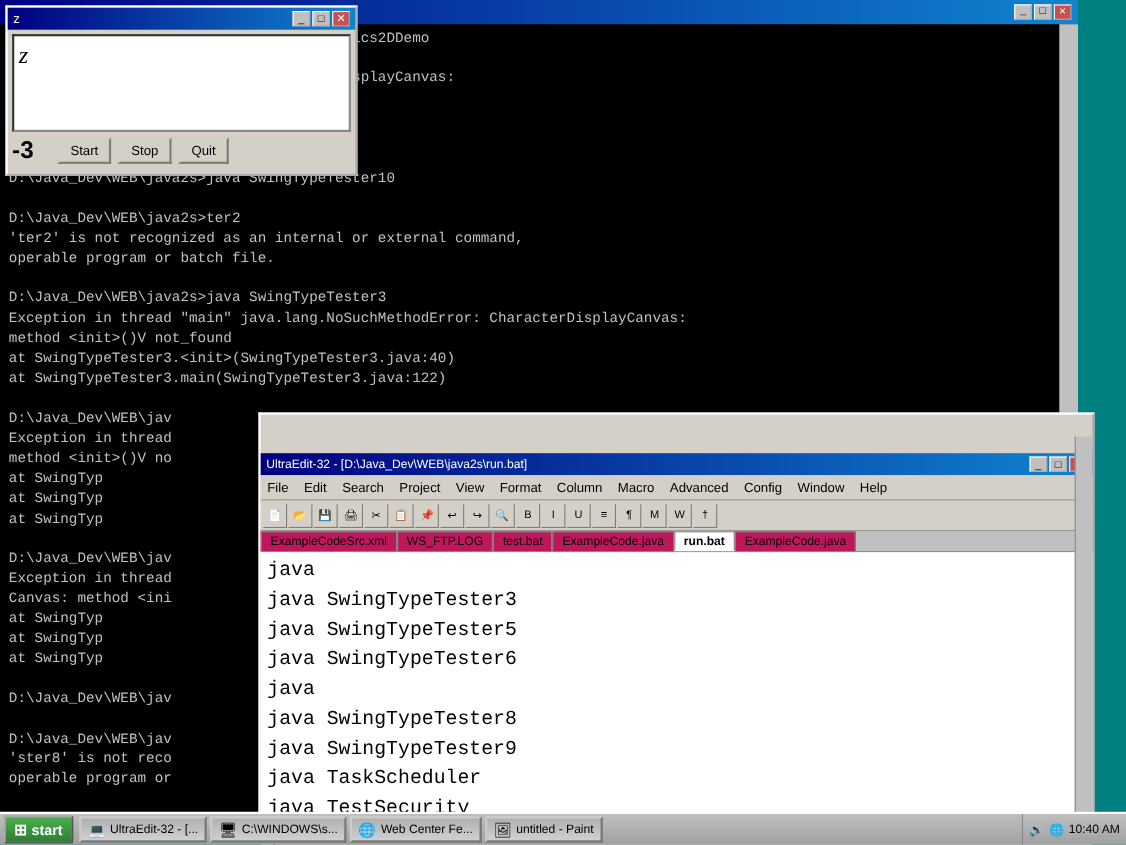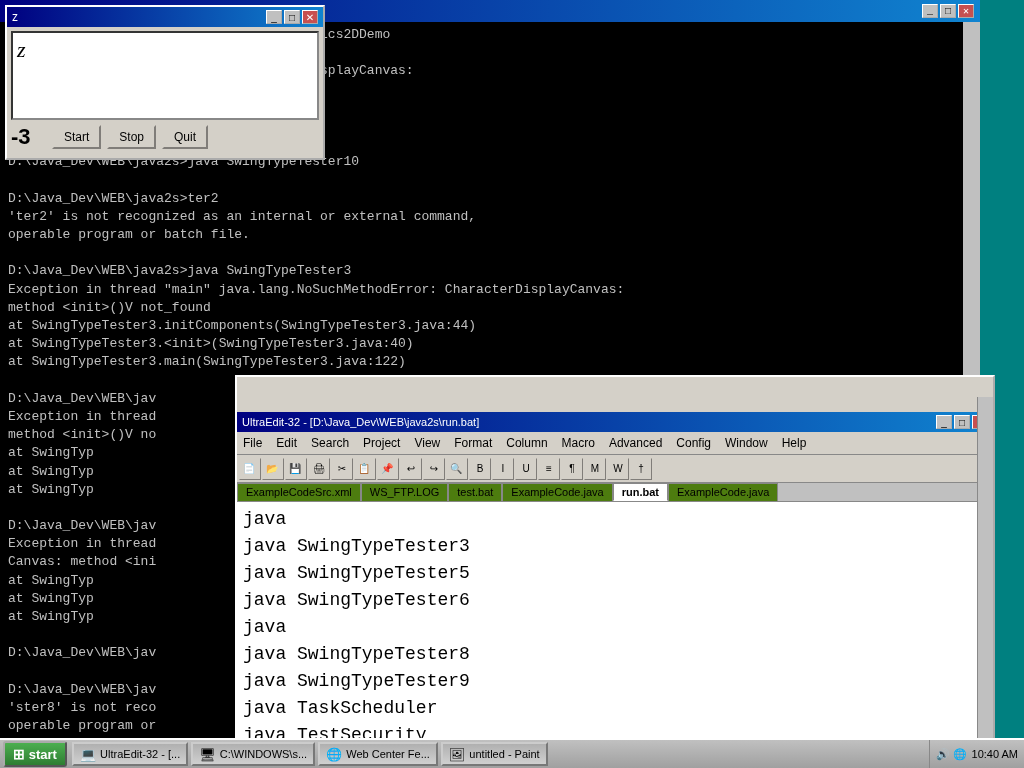--- a/index.html
+++ b/index.html
@@ -277,21 +277,21 @@
     }
     .ultra-tabs {
       display: flex;
       background: #c0c0c0;
       border-bottom: 1px solid #888;
       font-size: 11px;
     }
     .ultra-tab {
       padding: 2px 8px;
       border: 1px solid #888;
-      background: #4d7c0f;
+      background: #be185d;
       cursor: pointer;
       border-bottom: none;
       color: #000;
     }
     .ultra-tab.active {
       background: #fff;
       border-bottom: 1px solid #fff;
       font-weight: bold;
     }
     .ultra-editor {
@@ -348,21 +348,20 @@
       <div>&nbsp;</div>
       <div>D:\Java_Dev\WEB\java2s&gt;java SwingTypeTester10</div>
       <div>&nbsp;</div>
       <div>D:\Java_Dev\WEB\java2s&gt;ter2</div>
       <div>'ter2' is not recognized as an internal or external command,</div>
       <div>operable program or batch file.</div>
       <div>&nbsp;</div>
       <div>D:\Java_Dev\WEB\java2s&gt;java SwingTypeTester3</div>
       <div>Exception in thread "main" java.lang.NoSuchMethodError: CharacterDisplayCanvas:</div>
       <div>method &lt;init&gt;()V not_found</div>
-      <div>    at SwingTypeTester3.initComponents(SwingTypeTester3.java:44)</div>
       <div>    at SwingTypeTester3.&lt;init&gt;(SwingTypeTester3.java:40)</div>
       <div>    at SwingTypeTester3.main(SwingTypeTester3.java:122)</div>
       <div>&nbsp;</div>
       <div>D:\Java_Dev\WEB\jav</div>
       <div>Exception in thread</div>
       <div>method &lt;init&gt;()V no</div>
       <div>    at SwingTyp</div>
       <div>    at SwingTyp</div>
       <div>    at SwingTyp</div>
       <div>&nbsp;</div>

